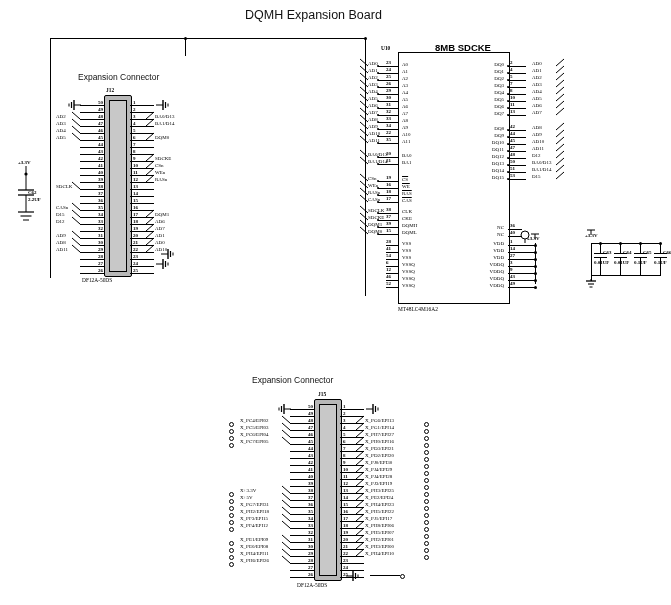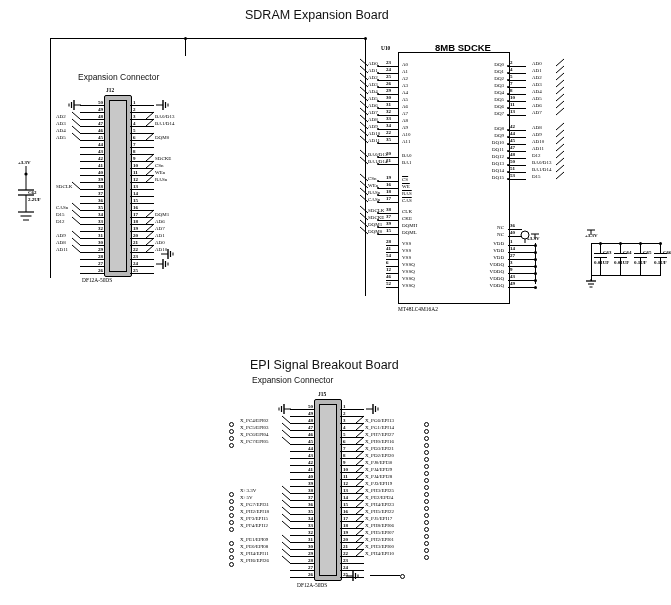--- a/index.html
+++ b/index.html
@@ -45,21 +45,21 @@
   .dot{position:absolute;width:3px;height:3px;border-radius:50%;background:#000;}
   .circ{position:absolute;width:3px;height:3px;border:1px solid #000;
         border-radius:50%;background:#fff;}
   svg{display:block;overflow:visible;}
 </style>
 </head>
 <body>
 
 <div class="root">
 
-  <div class="title" style="left:245px;top:8px;">SDRAM Expansion Board</div>
+  <div class="title" style="left:245px;top:8px;">DQMH Expansion Board</div>
 
   <div class="w wh" style="left:50px;top:38px;width:315px;"></div>
   <div class="w wv" style="left:50px;top:38px;height:240px;"></div>
   <div class="w wv" style="left:185px;top:38px;height:18px;"></div>
   <div class="w wv" style="left:365px;top:38px;height:258px;"></div>
   <div class="dot" style="left:183.5px;top:36.5px;"></div>
   <div class="dot" style="left:363.5px;top:36.5px;"></div>
 
   <div class="subtitle" style="left:78px;top:72px;">Expansion Connector</div>
 
@@ -743,21 +743,20 @@
       <div class="t tb" style="left:634px;top:260px;">0.1UF</div>
       <div class="w wv" style="left:660px;top:243px;height:10px;"></div>
       <div class="w wh" style="left:654px;top:253px;width:13px;height:1.3px;"></div>
       <div class="w wh" style="left:654px;top:257px;width:13px;height:1.3px;"></div>
       <div class="w wv" style="left:660px;top:258px;height:17px;"></div>
       <div class="dot" style="left:658.5px;top:241.5px;"></div>
       <div class="t tb" style="left:663px;top:250px;">C66</div>
       <div class="t tb" style="left:654px;top:260px;">0.1UF</div>
     </div>
 
-  <div class="title" style="left:250px;top:358px;">EPI Signal Breakout Board</div>
   <div class="subtitle" style="left:252px;top:375px;">Expansion Connector</div>
 
   <div class="refdes" style="left:318px;top:391px;">J15</div>
   <div class="conn-body" style="left:314px;top:399px;width:26px;height:180px;border-radius:2px;"></div>
   <div class="conn-inner" style="left:319px;top:404px;width:16px;height:170px;"></div>
   <div class="partno" style="left:297px;top:582px;">DF12A-50DS</div>
 
   <div id="j15-left">
       <div class="w wh" style="left:290px;top:409px;width:24px;"></div>
       <div class="pin" style="left:310px;top:403.5px;text-align:right;width:0;transform:translateX(-2px);">50</div>

